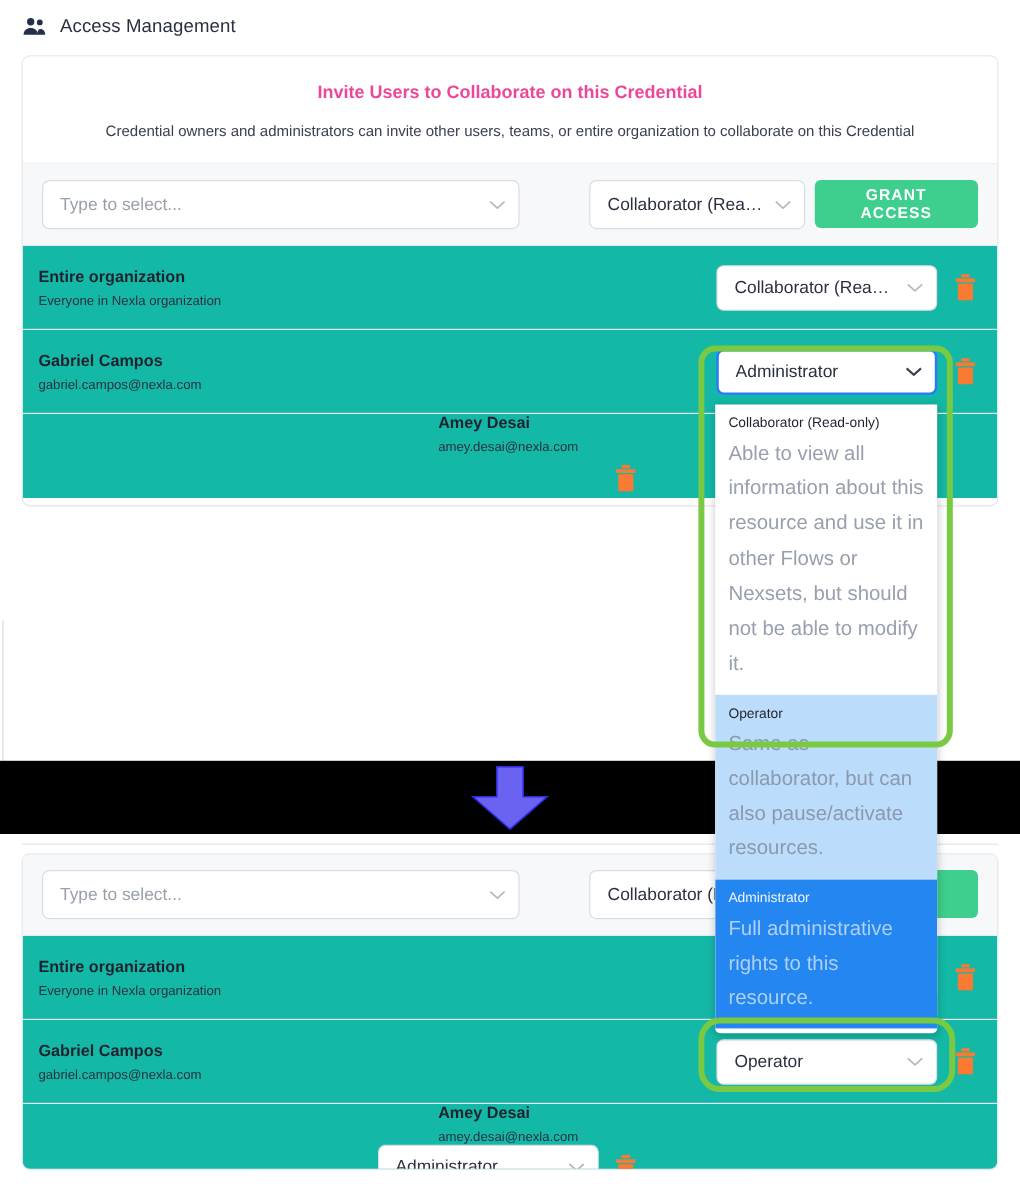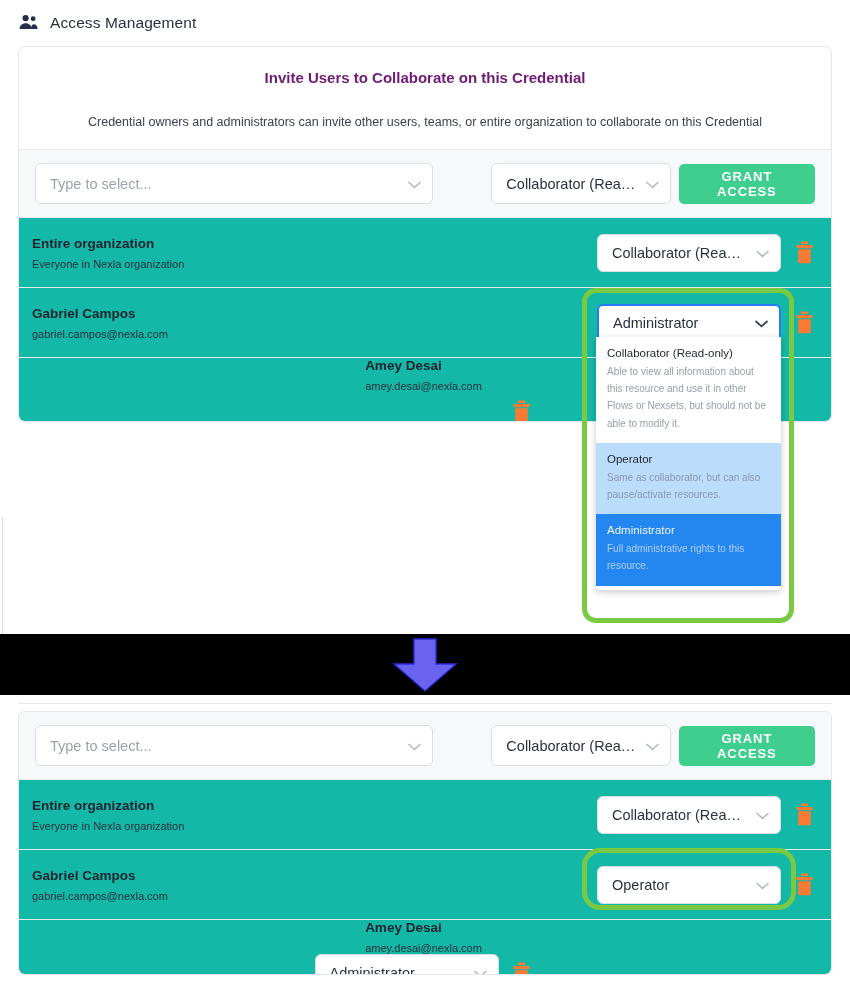--- a/index.html
+++ b/index.html
@@ -50,26 +50,26 @@
   }
   .card-a { top: 46px; height: 376px; }
 
   .invite-head {
     padding: 22px 20px 20px;
     text-align: center;
     border-bottom: 1px solid #e8eaee;
     background: #fff;
   }
   .invite-title {
-    font-size: 15px; font-weight: bold; color: #701a75; margin-bottom: 29px;
+    font-size: 15px; font-weight: bold; color: #ec4899; margin-bottom: 16px;
   }
   .invite-sub { font-size: 12.5px; color: #3a4050; }
 
   .grant-bar {
-    display: flex; align-items: flex-end;
+    display: flex; align-items: flex-start;
     padding: 13px 16px;
     background: #f7f8fa;
     border-bottom: 1px solid #e8eaee;
     gap: 0;
   }
 
   .select-box {
     height: 41px;
     border: 1px solid #d9dde3;
     border-radius: 6px;
@@ -145,21 +145,21 @@
     width: 185px;
     background: #fff;
     border-radius: 0 0 4px 4px;
     box-shadow: 0 2px 7px rgba(0,0,0,.22);
     z-index: 35;
     overflow: hidden;
     padding-bottom: 4px;
   }
   .opt { padding: 10px 11px 11px; }
   .opt-t { font-size: 11.5px; color: #1f2330; margin-bottom: 4px; }
-  .opt-d { font-size: 10px; color: #98a0ad; line-height: 1.72; }
+  .opt-d { font-size: 17px; color: #98a0ad; line-height: 1.72; }
   .opt.sel-light { background: #bcdcfb; }
   .opt.sel-light .opt-d { color: #8a99ad; }
   .opt.sel-strong { background: #2486f0; }
   .opt.sel-strong .opt-t { color: #eef4fb; }
   .opt.sel-strong .opt-d { color: #aed0f6; }
 
   
   .divider-band {
     position: absolute; left: 0; top: 634px; width: 850px; height: 61px;
     background: #000;

